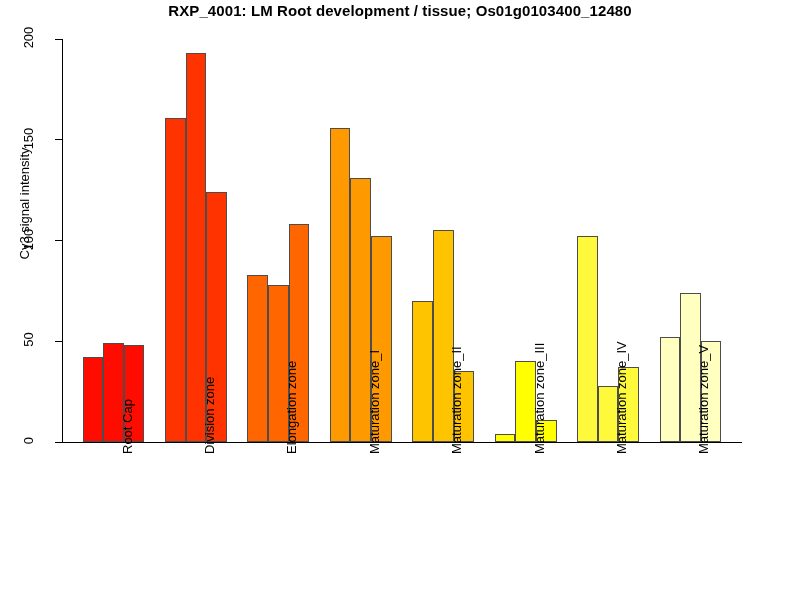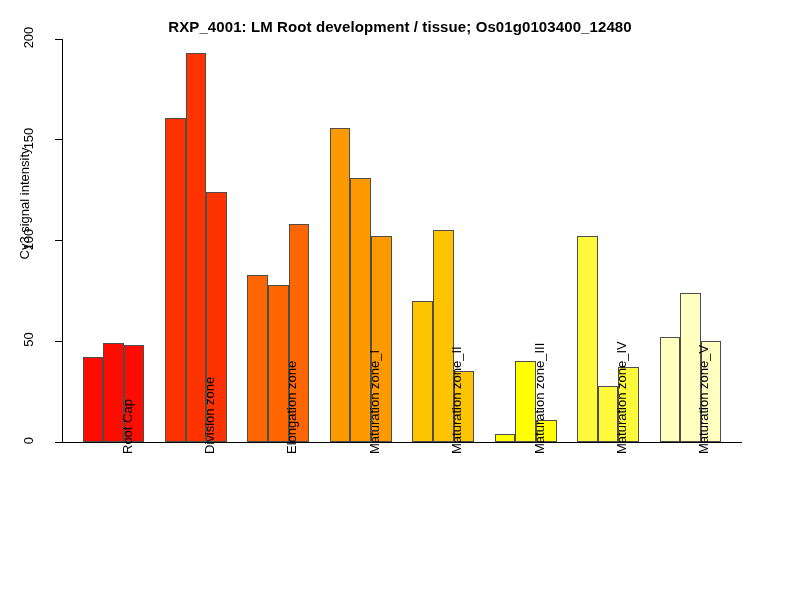--- a/index.html
+++ b/index.html
@@ -16,21 +16,21 @@
   }
   #chart-root {
     position: absolute;
     left: 0; top: 0;
     width: 800px;
     height: 600px;
   }
   #chart-title {
     position: absolute;
     left: 0;
-    top: 18px;
+    top: 2px;
     width: 800px;
     text-align: center;
     font-size: 15px;
     font-weight: bold;
     color: #000000;
     letter-spacing: 0.1px;
     white-space: nowrap;
   }
   #ylabel {
     position: absolute;

